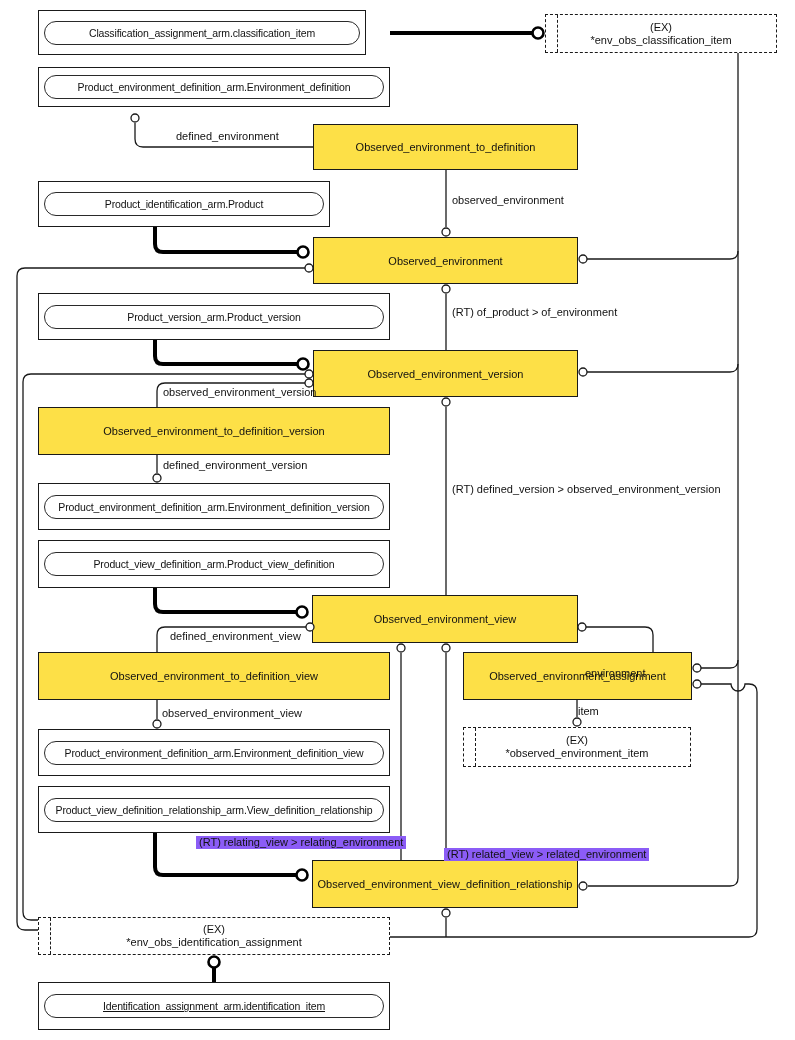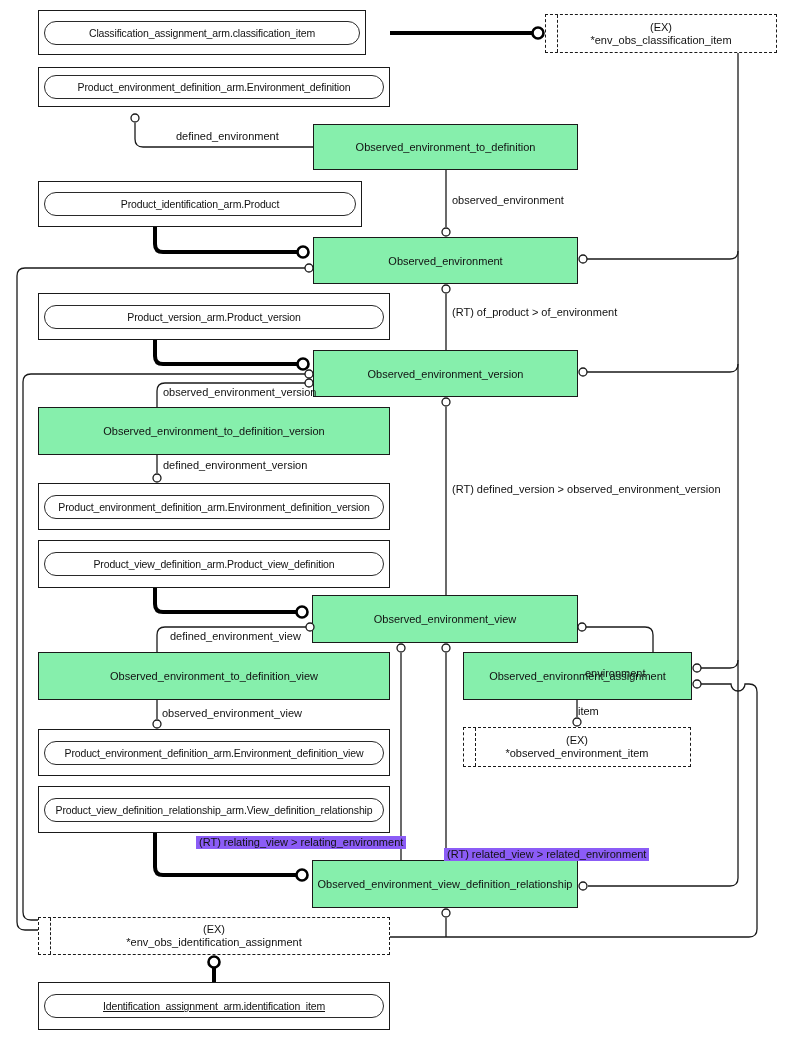--- a/index.html
+++ b/index.html
@@ -2,21 +2,21 @@
 <html><head>
 <meta charset="utf-8">
 <style>
   html,body{margin:0;padding:0;background:#ffffff;}
   #canvas{
     position:relative;width:795px;height:1040px;background:#ffffff;
     font-family:"Liberation Sans",sans-serif;color:#111;overflow:hidden;
   }
   svg.lines{position:absolute;left:0;top:0;z-index:2;pointer-events:none;}
   .ebox{
-    position:absolute;background:#86efac;border:1.4px solid #1a1a1a;z-index:1;
+    position:absolute;background:#fde047;border:1.4px solid #1a1a1a;z-index:1;
     display:flex;align-items:center;justify-content:center;
     font-size:11px;text-align:center;box-sizing:border-box;
   }
   .armbox{
     position:absolute;background:#fff;border:1.4px solid #1a1a1a;z-index:1;
     display:flex;align-items:center;justify-content:center;box-sizing:border-box;
   }
   .stadium{
     width:calc(100% - 10px);height:24px;border:1.2px solid #2a2a2a;border-radius:13px;
     display:flex;align-items:center;justify-content:center;
@@ -120,21 +120,21 @@
       <circle cx="214" cy="962" r="5.5"></circle>
     </g>
   </svg>
 
   <div class="armbox" style="left:38px;top:10px;width:328px;height:45px;">
     <div class="stadium">Classification_assignment_arm.classification_item</div>
   </div>
   <div class="armbox" style="left:38px;top:67px;width:352px;height:40px;">
     <div class="stadium">Product_environment_definition_arm.Environment_definition</div>
   </div>
-  <div class="armbox" style="left:38px;top:181px;width:324px;height:46px;">
+  <div class="armbox" style="left:38px;top:181px;width:292px;height:46px;">
     <div class="stadium">Product_identification_arm.Product</div>
   </div>
   <div class="armbox" style="left:38px;top:293px;width:352px;height:47px;">
     <div class="stadium">Product_version_arm.Product_version</div>
   </div>
   <div class="armbox" style="left:38px;top:483px;width:352px;height:47px;">
     <div class="stadium">Product_environment_definition_arm.Environment_definition_version</div>
   </div>
   <div class="armbox" style="left:38px;top:540px;width:352px;height:48px;">
     <div class="stadium">Product_view_definition_arm.Product_view_definition</div>

